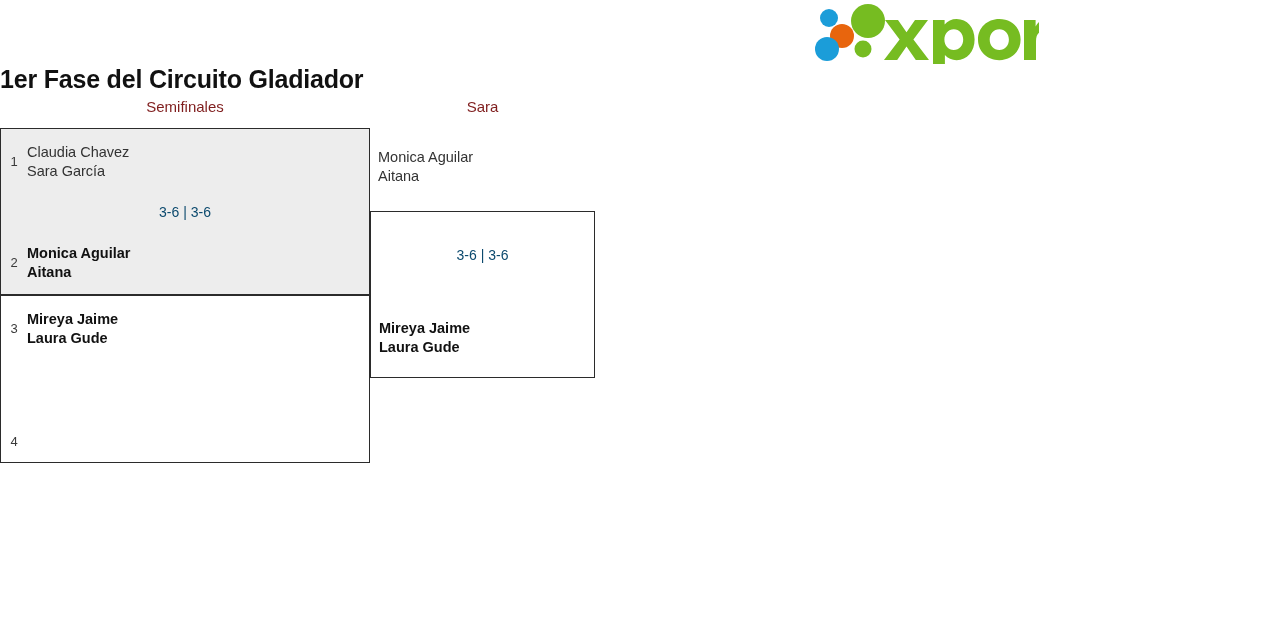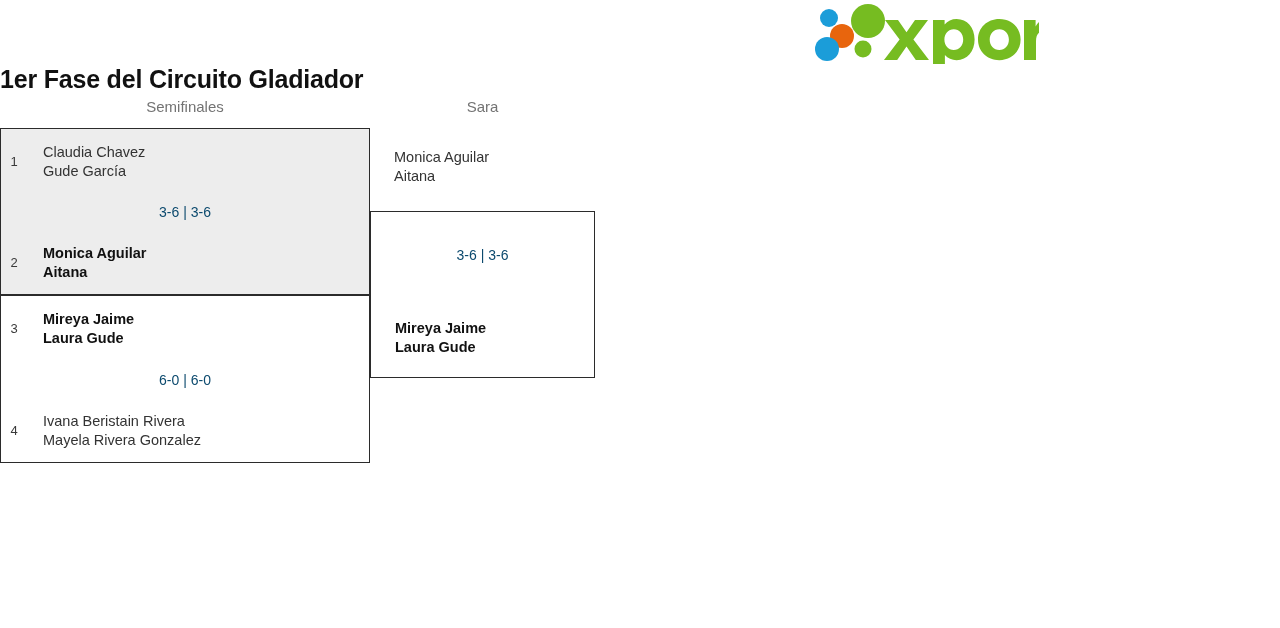--- a/index.html
+++ b/index.html
@@ -50,21 +50,21 @@
   }
   .logo svg {
     display: block;
   }
 
   
   .round-header {
     position: absolute;
     font-size: 15px;
     font-weight: 400;
-    color: #737373;
+    color: #7f1d1d;
     text-align: center;
     line-height: 18px;
   }
   .round-header.semis {
     left: 0;
     top: 98px;
     width: 370px;
   }
   .round-header.final {
     left: 370px;
@@ -129,21 +129,20 @@
     line-height: 16px;
   }
   .names {
     font-size: 14.5px;
     line-height: 19px;
     color: #333333;
     white-space: nowrap;
   }
   .names .nm {
     display: block;
-    margin-left: 16px;
   }
   .winner .names {
     font-weight: 700;
     color: #111111;
   }
 
   .score {
     position: absolute;
     left: 0;
     width: 100%;
@@ -199,48 +198,43 @@
 <div class="round-header semis">Semifinales</div>
 <div class="round-header final">Sara</div>
 
 <div class="bracket">
 
   <div class="match sf1">
     <div class="slot top" style="top:14px;">
       <span class="seed">1</span>
       <span class="names">
         <span class="nm">Claudia Chavez</span>
-        <span class="nm">Gude García</span>
+        <span class="nm">Sara García</span>
       </span>
     </div>
     <div class="score" style="top:75px;">3-6 | 3-6</div>
     <div class="slot bottom winner" style="bottom:12px;">
       <span class="seed">2</span>
       <span class="names">
         <span class="nm">Monica Aguilar</span>
         <span class="nm">Aitana</span>
       </span>
     </div>
   </div>
 
   <div class="match sf2">
     <div class="slot top winner" style="top:14px;">
       <span class="seed">3</span>
       <span class="names">
         <span class="nm">Mireya Jaime</span>
         <span class="nm">Laura Gude</span>
       </span>
     </div>
-    <div class="score" style="top:76px;">6-0 | 6-0</div>
     <div class="slot bottom" style="bottom:12px;">
       <span class="seed">4</span>
-      <span class="names">
-        <span class="nm">Ivana Beristain Rivera</span>
-        <span class="nm">Mayela Rivera Gonzalez</span>
-      </span>
     </div>
   </div>
 
   <div class="advanced-slot">
     <span class="names">
       <span class="nm">Monica Aguilar</span>
       <span class="nm">Aitana</span>
     </span>
   </div>
 

